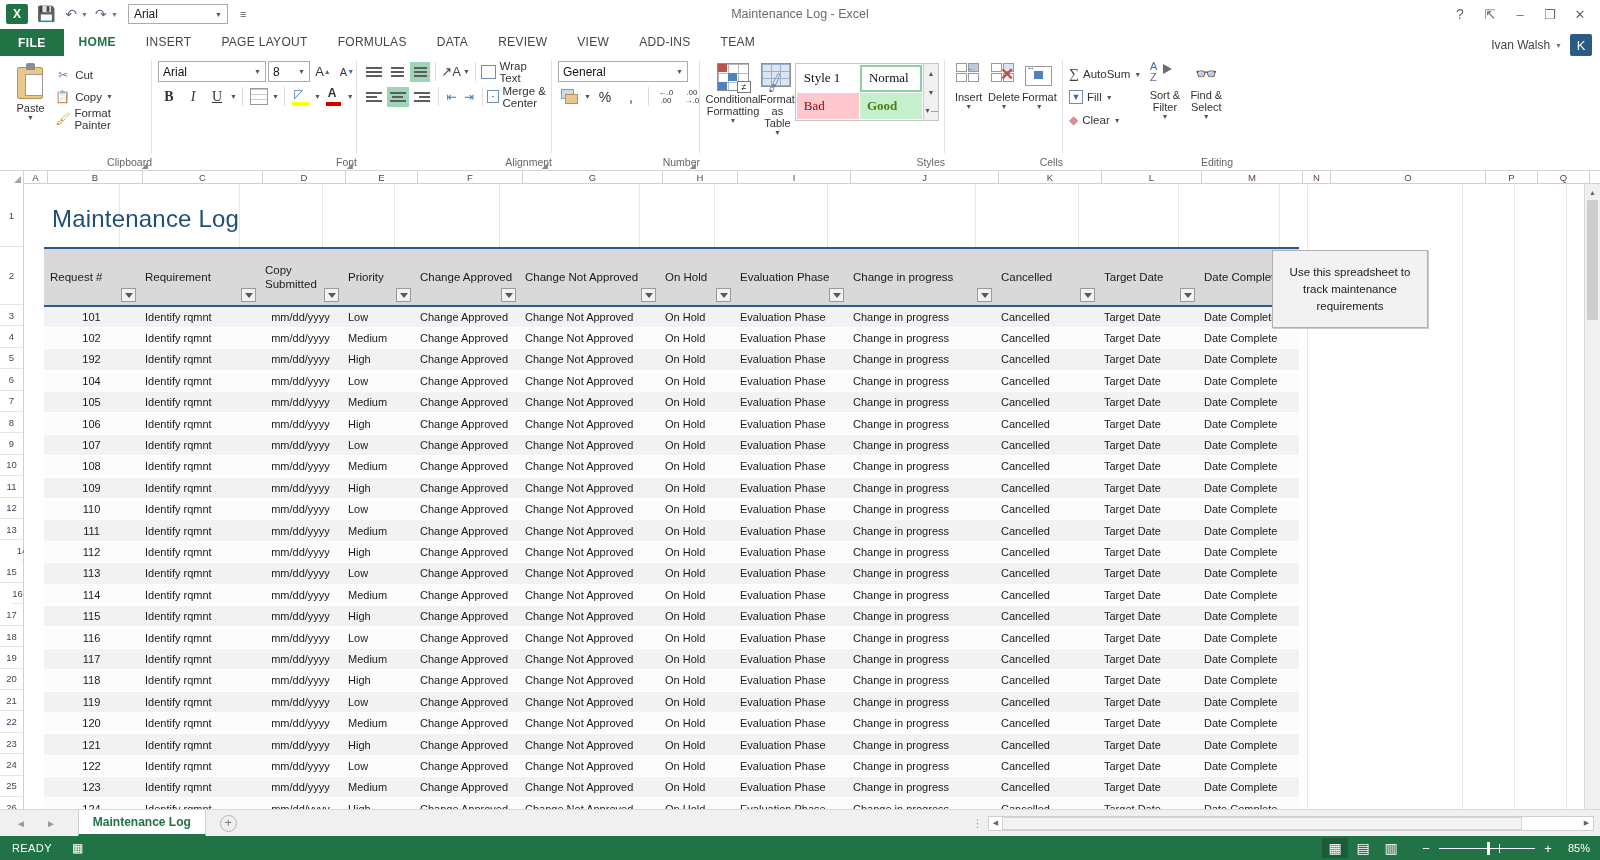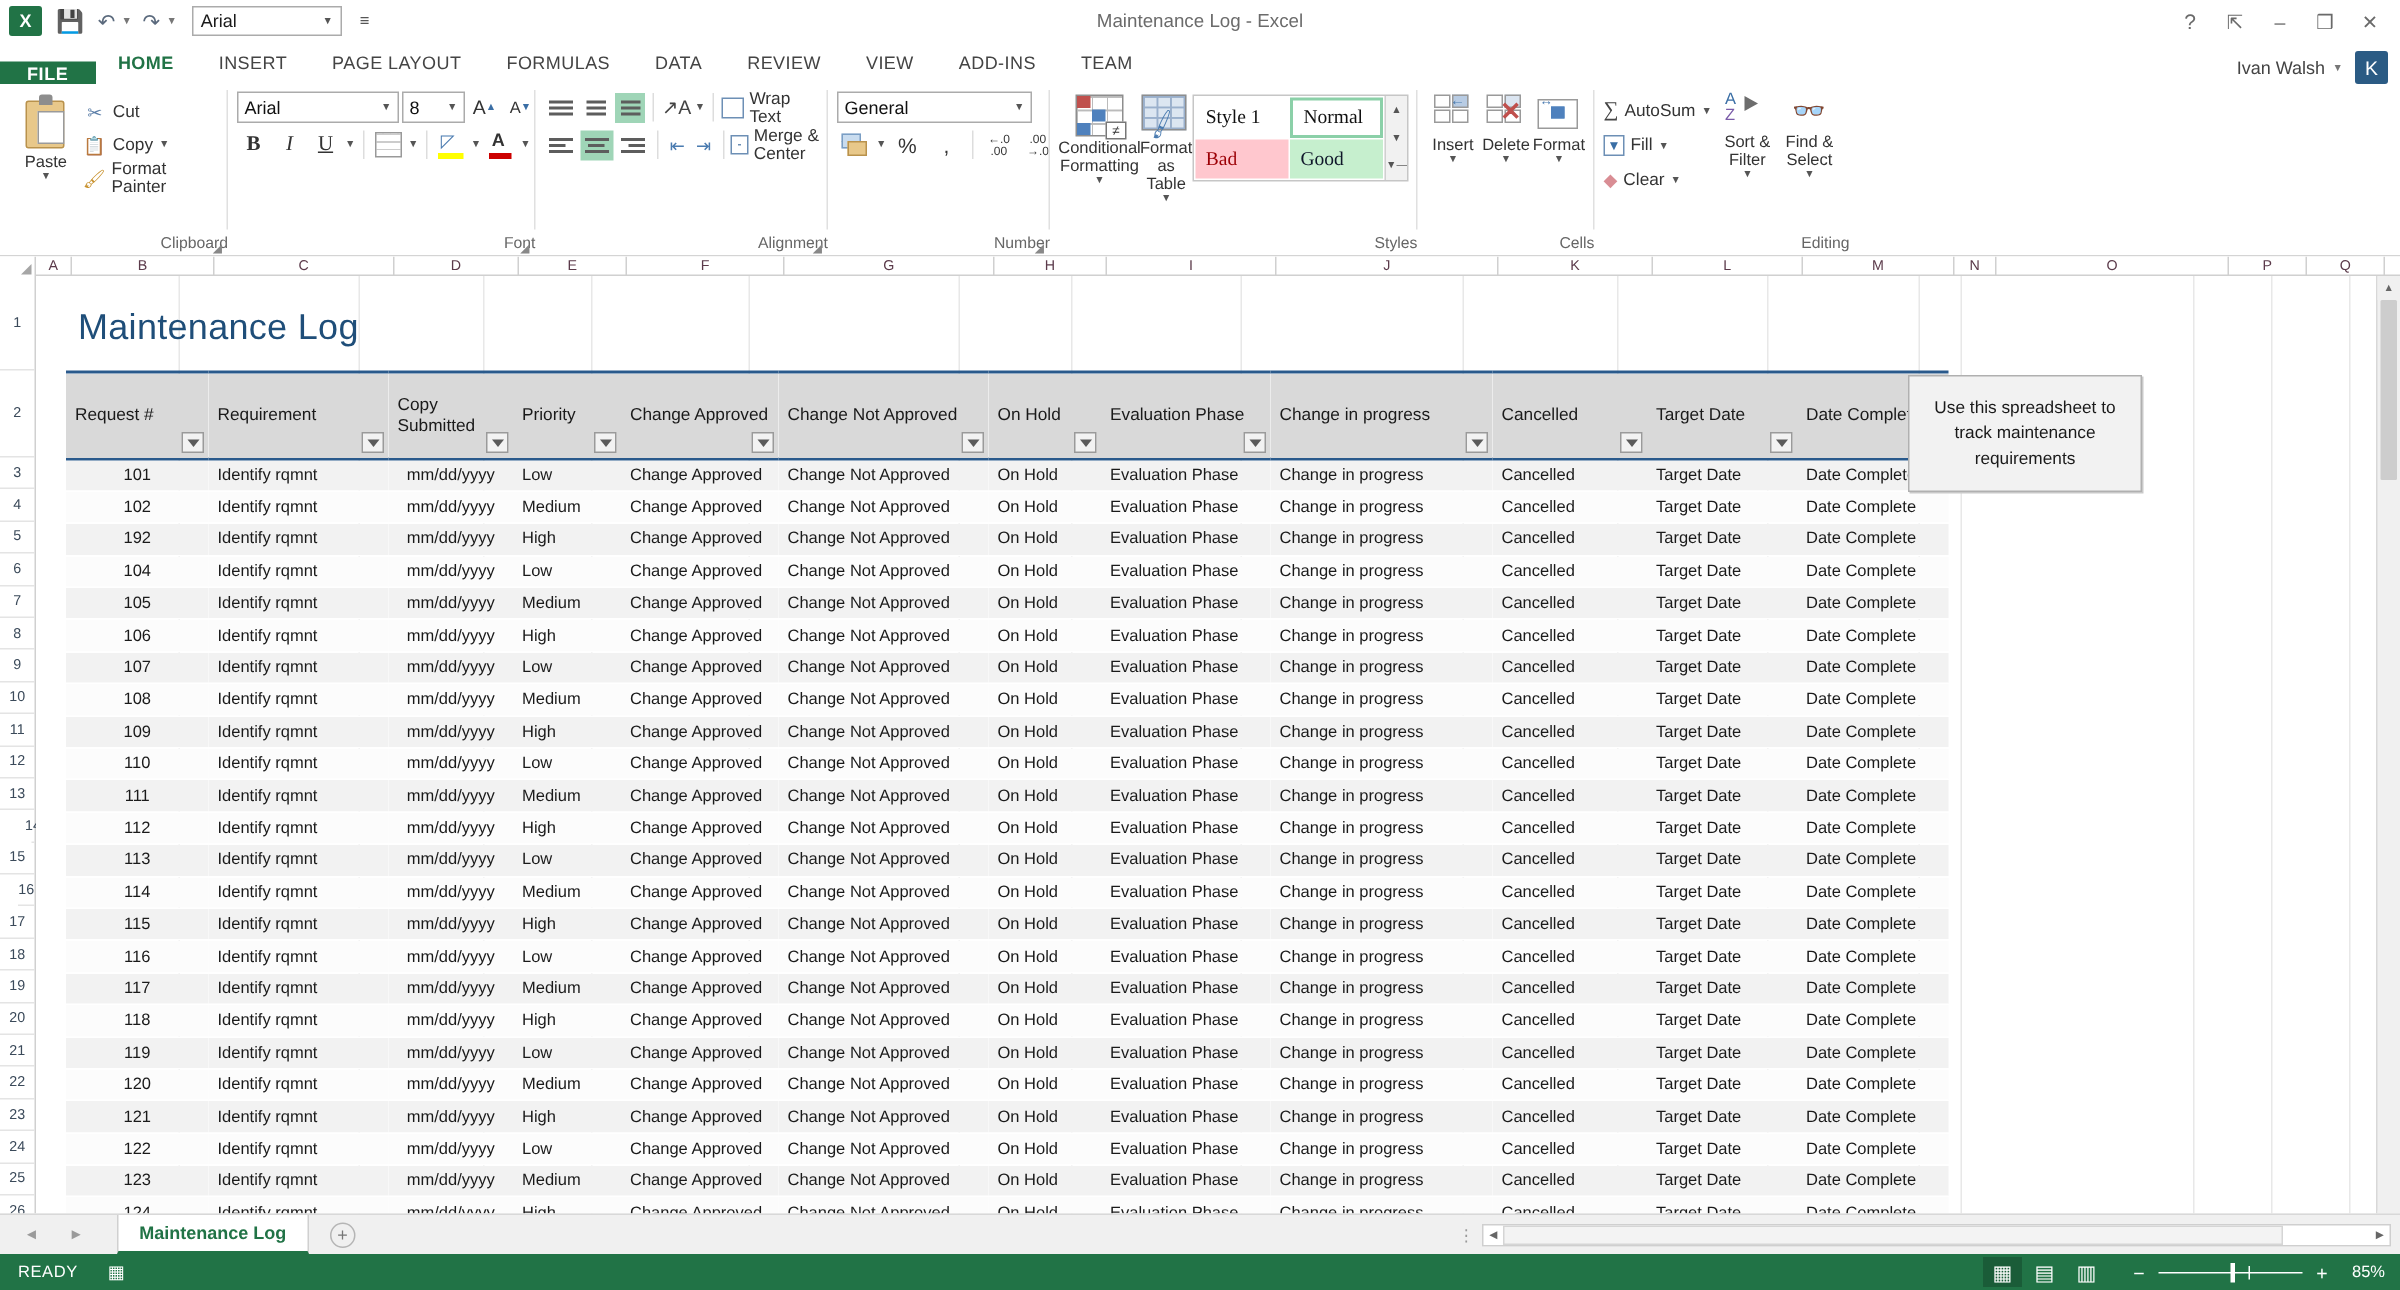--- a/index.html
+++ b/index.html
@@ -44,21 +44,21 @@
         color: #6a6a6a; font-size: 13px; cursor: pointer; }
   .wb.help { font-size: 14px; }
 
   
   .tabrow {
     height: 28px; background: #fff; display: flex; align-items: flex-end;
     position: relative; flex: 0 0 28px; border-bottom: 0;
   }
   .tab-file {
     background: #217346; color: #fff; font-size: 12px; font-weight: 600;
-    padding: 0 18px; height: 15px; display: flex; align-items: center; letter-spacing: .4px;
+    padding: 0 18px; height: 27px; display: flex; align-items: center; letter-spacing: .4px;
     cursor: pointer;
   }
   .tab {
     font-size: 12px; color: #444; padding: 0 15px; height: 28px;
     display: flex; align-items: center; cursor: pointer; letter-spacing: .3px;
   }
   .tab.active { background: #fff; color: #217346; font-weight: 600; position: relative; z-index: 3;}
   .usr { margin-left: auto; display: flex; align-items: center; gap: 8px; padding-right: 8px; justify-content: center; }
   .usr-name { font-size: 12px; color: #444; }
   .usr-badge {
@@ -163,21 +163,21 @@
       background-size: 9px 7px; }
   .ft-ico .br { position:absolute; left:4px; bottom:-1px; font-size:15px; color:#4a7bb0; transform:rotate(-20deg);}
   .bb-lbl { font-size:11px; color:#333; text-align:center; line-height:12px; margin-top:2px;}
   .stylebox { border:1px solid #c6c6c6; width:228px; height:58px; display:flex; margin-top:2px; }
   .style-grid { flex:1; display:grid; grid-template-columns: 1fr 1fr; grid-template-rows: 1fr 1fr; gap:1px; padding:1px;}
   .scell { display:flex; align-items:center; padding-left:7px; font-size:13px;
            font-family:"Liberation Serif",serif; cursor:pointer; }
   .scell.normal { background:#fff; border:2px solid #8bd0a8; color:#111;}
   .scell.style1 { background:#fff; color:#111; }
   .scell.bad { background:#ffc7ce; color:#9c0006; }
-  .scell.good { background:#c6efce; color:#0f172a; }
+  .scell.good { background:#c6efce; color:#4d7c0f;font-weight:bold; }
   .style-scroll { width:15px; background:#f1f1f1; border-left:1px solid #d0d0d0;
                   display:flex; flex-direction:column; justify-content:space-between; }
   .ss-b { height:19px; display:flex; align-items:center; justify-content:center; font-size:7px; color:#555; cursor:pointer;}
 
   
   .g-cells { width: 118px; }
   .cells-ico { width:30px; height:26px; position:relative; }
   .ci-grid { position:absolute; inset:0; }
   .ci-grid div { position:absolute; border:1px solid #9a9a9a; background:#fff;}
   .xmark { position:absolute; color:#c0504d; font-size:17px; font-weight:bold; left:11px; top:1px;}

